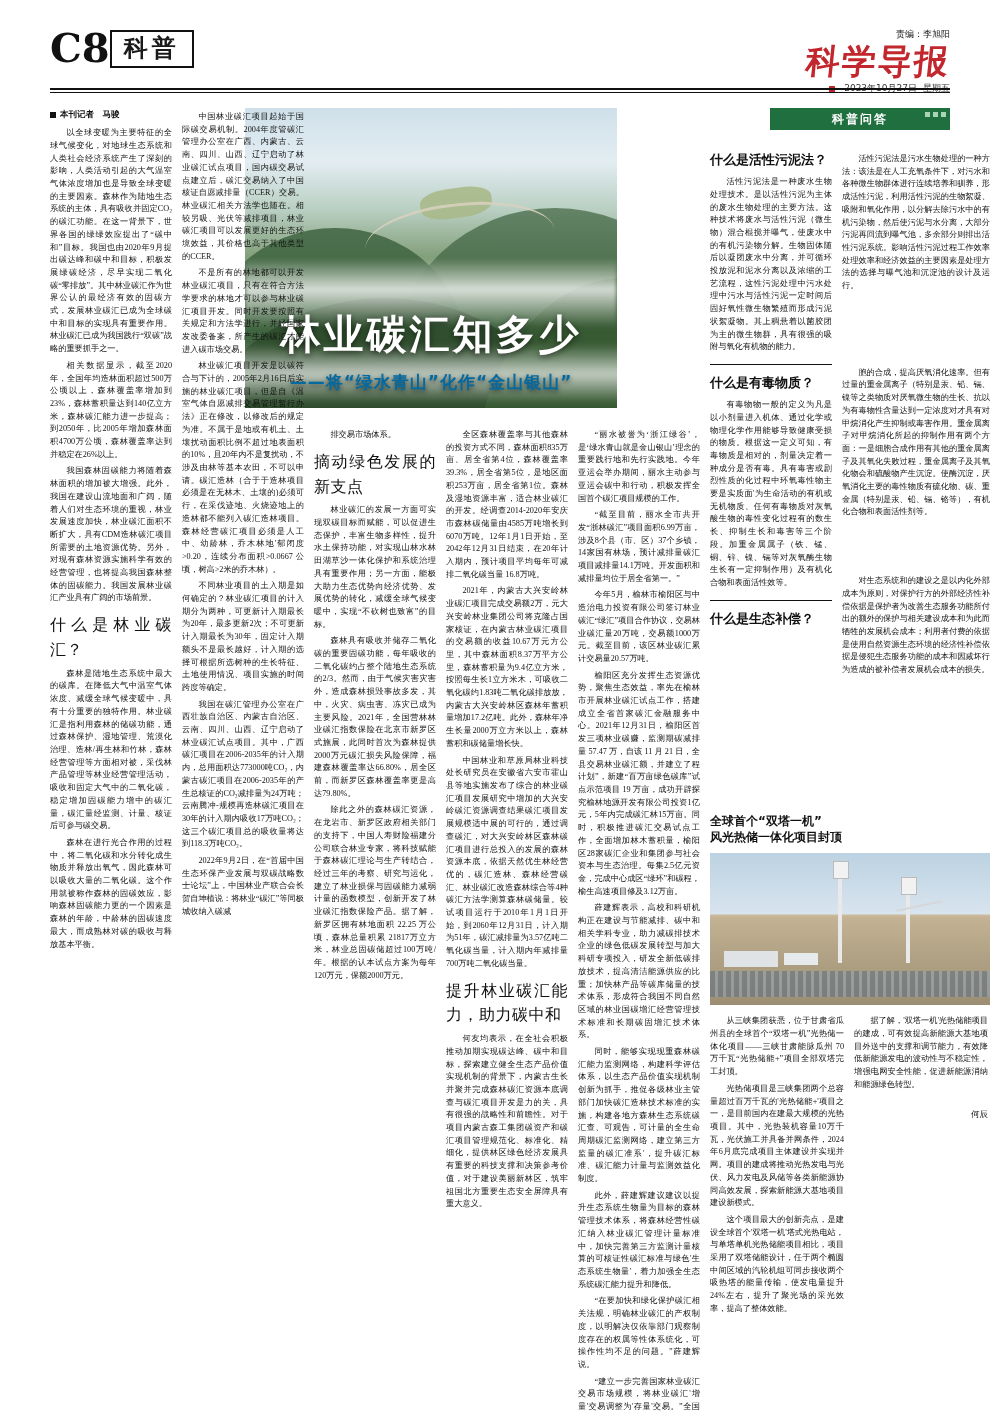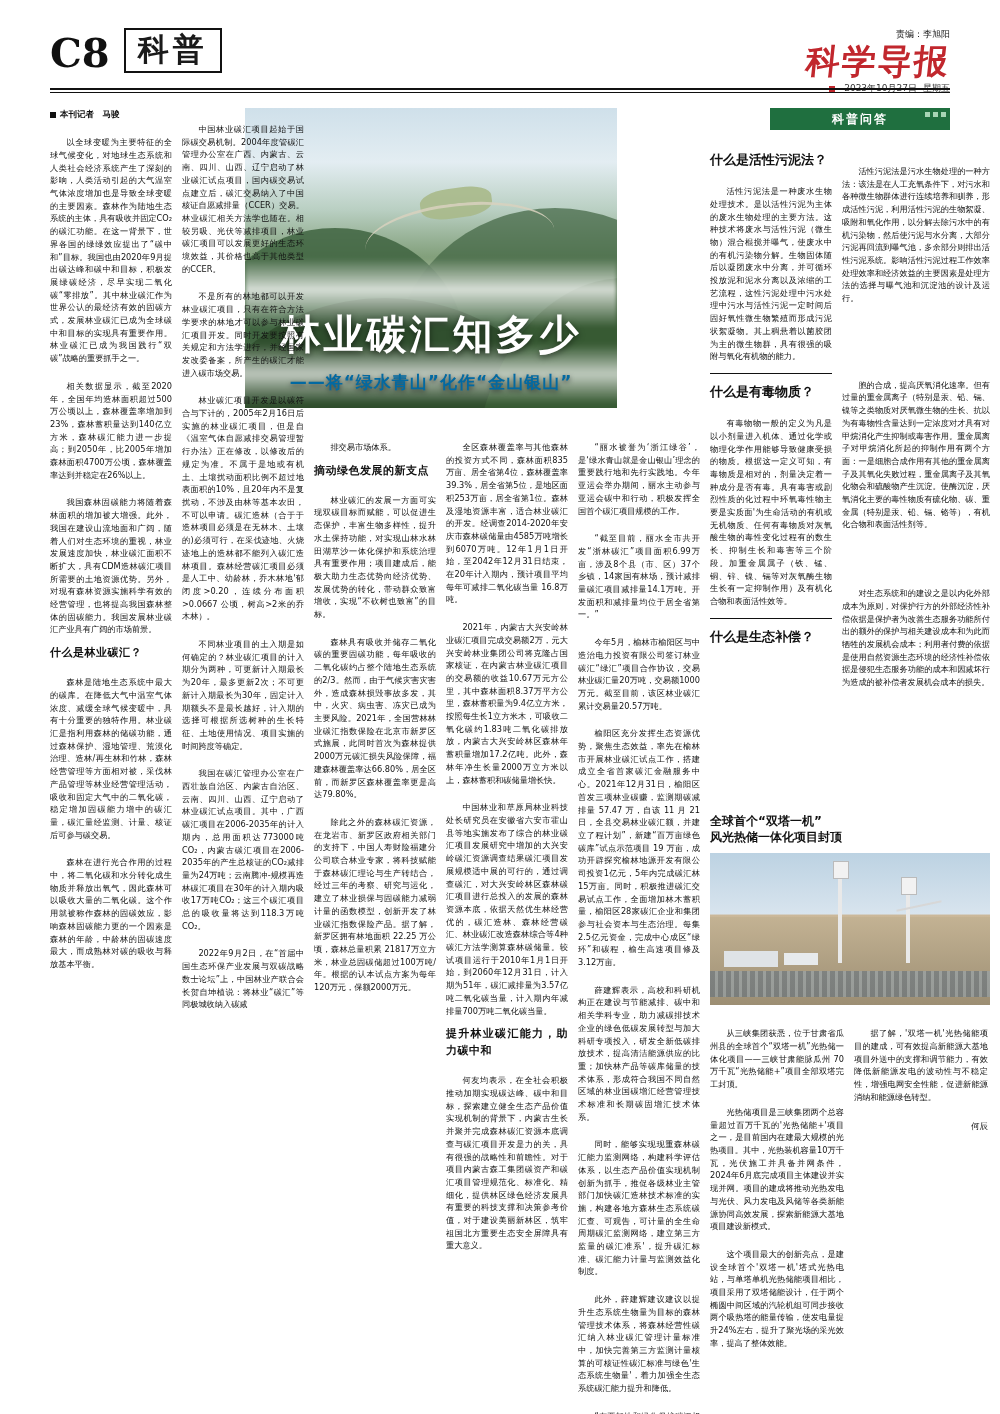--- a/index.html
+++ b/index.html
@@ -8,46 +8,46 @@
     background:#ffffff;
     font-family:"DejaVu Sans","Liberation Sans",sans-serif;
     color:#1a1a1a;
     position:relative;
     overflow:hidden;
   }
   .page{position:relative;width:1000px;height:1414px;box-sizing:border-box;padding:0;}
 
   
   .masthead{position:absolute;left:50px;top:28px;width:900px;height:62px;}
-  .mast-left{position:absolute;left:0;top:0;display:flex;align-items:flex-end;gap:14px;}
+  .mast-left{position:absolute;left:0;top:0;display:flex;align-items:flex-end;}
   .page-no{font-family:"DejaVu Serif","Liberation Serif",serif;font-size:40px;font-weight:700;letter-spacing:0;line-height:1;color:#111;}
-  .section-box{border:2px solid #111;padding:4px 12px 6px 12px;font-size:31px;font-weight:700;line-height:1;letter-spacing:4px;font-family:"DejaVu Sans","Liberation Sans",sans-serif;}
+  .section-box{border:2px solid #111;padding:4px 12px 6px 12px;font-size:24px;font-weight:700;line-height:1;letter-spacing:4px;font-family:"DejaVu Sans","Liberation Sans",sans-serif;}
   .mast-right{position:absolute;right:0;top:0;text-align:right;}
   .paper-name{font-family:"DejaVu Serif","Liberation Serif",serif;font-size:34px;font-weight:700;color:#c1272d;letter-spacing:2px;line-height:1;transform:skewX(-6deg);}
   .mast-meta{font-size:9px;color:#333;margin-top:4px;display:flex;justify-content:flex-end;gap:6px;align-items:center;}
   .mast-meta .sq{display:inline-block;width:6px;height:6px;background:#c1272d;margin-right:3px;}
   .mast-rule{position:absolute;left:0;right:0;top:60px;border-top:2px solid #111;}
   .mast-rule2{position:absolute;left:0;right:0;top:64px;border-top:1px solid #111;}
   .editor-line{font-size:9px;color:#222;text-align:right;margin-bottom:3px;}
 
   
   .body-area{position:absolute;left:50px;top:108px;width:900px;height:1280px;}
   .col{position:absolute;top:0;font-size:8.2px;line-height:1.55;text-align:justify;color:#111;}
-  .col p{margin:15px 0 4px 0;text-indent:2em;}
+  .col p{margin:3px 0 4px 0;text-indent:2em;font-family:Liberation Serif, serif;}
 
   .c1{left:0;width:122px;}
   .c2{left:132px;width:122px;}
   .c3{left:264px;width:122px;}
   .c4{left:396px;width:122px;}
   .c5{left:528px;width:122px;}
 
   .byline{font-size:8.5px;font-weight:700;margin-bottom:6px;color:#111;}
   .byline .sq{display:inline-block;width:6px;height:6px;background:#111;margin-right:4px;vertical-align:middle;}
 
-  .subhead{font-size:11px;font-weight:700;margin:8px 0 5px 0;color:#111;letter-spacing:.5px;}
+  .subhead{font-size:16px;font-weight:400;margin:8px 0 5px 0;color:#111;letter-spacing:.5px;}
 
   
   .hero{position:absolute;left:195px;top:0;width:372px;height:300px;overflow:hidden;border:0;}
   .hero-sky{position:absolute;inset:0;background:linear-gradient(#cfe0ea 0%,#e3edf2 18%,#b9cfc2 34%,#6f8f62 55%,#4c6f4a 75%,#33512f 100%);}
   .hero-mist{position:absolute;left:0;right:0;top:150px;height:70px;background:linear-gradient(rgba(255,255,255,0) 0%,rgba(255,255,255,.78) 45%,rgba(255,255,255,0) 100%);filter:blur(2px);}
   .hero-mist2{position:absolute;left:-20px;right:-20px;top:236px;height:60px;background:linear-gradient(rgba(255,255,255,0) 0%,rgba(255,255,255,.7) 50%,rgba(255,255,255,0) 100%);filter:blur(3px);}
   .ridge{position:absolute;background:#3e6340;border-radius:50% 50% 0 0 / 100% 100% 0 0;opacity:.85;}
   .hero-road{position:absolute;left:120px;top:95px;width:190px;height:70px;border-top:3px solid #d9d2bf;border-radius:50%;transform:rotate(-6deg);opacity:.85;}
   .hero-clearing{position:absolute;left:175px;top:80px;width:72px;height:30px;background:#a9b98a;border-radius:40%;opacity:.9;transform:rotate(-8deg);}
   .hero-title{position:absolute;left:0;right:0;bottom:46px;text-align:center;font-family:"DejaVu Serif","Liberation Serif",serif;font-size:40px;font-weight:700;color:#fff;letter-spacing:3px;text-shadow:0 2px 6px rgba(0,0,0,.55);}
@@ -129,21 +129,21 @@
       <p>不是所有的林地都可以开发林业碳汇项目，只有在符合方法学要求的林地才可以参与林业碳汇项目开发。同时开发要按照有关规定和方法学进行，并经国家发改委备案，所产生的碳汇才能进入碳市场交易。</p>
       <p>林业碳汇项目开发是以碳符合与下计的，2005年2月16日后实施的林业碳汇项目，但是自《温室气体自愿减排交易管理暂行办法》正在修改，以修改后的规定为准。不属于是地或有机土、土壤扰动面积比例不超过地表面积的10%，且20年内不是复扰动，不涉及由林等基本农田，不可以申请。碳汇造林（合于于造林项目必须是在无林木、土壤的)必须可行，在采伐迹地、火烧迹地上的造林都不能列入碳汇造林项目。森林经营碳汇项目必须是人工中、幼龄林，乔木林地'郁闭度&gt;0.20，连续分布面积&gt;0.0667 公顷，树高&gt;2米的乔木林）。</p>
       <p>不同林业项目的土入期是如何确定的？林业碳汇项目的计入期分为两种，可更新计入期最长为20年，最多更新2次；不可更新计入期最长为30年，固定计入期额头不是最长越好，计入期的选择可根据所选树种的生长特征、土地使用情况、项目实施的时间跨度等确定。</p>
       <p>我国在碳汇管理办公室在广西壮族自治区、内蒙古自治区、云南、四川、山西、辽宁启动了林业碳汇试点项目。其中，广西碳汇项目在2006-2035年的计入期内，总用面积达773000吨CO₂，内蒙古碳汇项目在2006-2035年的产生总核证的CO₂减排量为24万吨；云南腾冲-规模再造林碳汇项目在30年的计入期内吸收17万吨CO₂；这三个碳汇项目总的吸收量将达到118.3万吨CO₂。</p>
       <p>2022年9月2日，在“首届中国生态环保产业发展与双碳战略数士论坛”上，中国林业产联合会长贺自坤植说：将林业“碳汇”等同极城收纳入碳减</p>
     </div>
 
     <div class="col c3" style="top:318px;">
       <p>排交易市场体系。</p>
       <div class="subhead">摘动绿色发展的新支点</div>
-      <p>林业碳汇的发展一方面可实现双碳目标而赋能，可以促进生态保护，丰富生物多样性，提升水土保持功能，对实现山林水林田湖草沙一体化保护和系统治理具有重要作用；项目建成后，能极大助力生态优势向经济优势、发展优势的转化，带动群众致富增收，实现“不砍树也致富”的目标。</p>
+      <p>林业碳汇的发展一方面可实现双碳目标而赋能，可以促进生态保护，丰富生物多样性，提升水土保持功能，对实现山林水林田湖草沙一体化保护和系统治理具有重要作用；另一方面，能极大助力生态优势向经济优势、发展优势的转化，减缓全球气候变暖中，实现“不砍树也致富”的目标。</p>
       <p>森林具有吸收并储存二氧化碳的重要固碳功能，每年吸收的二氧化碳约占整个陆地生态系统的2/3。然而，由于气候灾害灾害外，造成森林损毁事故多发，其中，火灾、病虫害、冻灾已成为主要风险。2021年，全国营林林业碳汇指数保险在北京市新罗区式施展，此同时首次为森林提供2000万元碳汇损失风险保障，福建森林覆盖率达66.80%，居全区前，而新罗区森林覆盖率更是高达79.80%。</p>
       <p>除此之外的森林碳汇资源，在龙岩市、新罗区政府相关部门的支持下，中国人寿财险福建分公司联合林业专家，将科技赋能于森林碳汇理论与生产转结合，经过三年的考察、研究与运化，建立了林业损保与固碳能力减弱计量的函数模型，创新开发了林业碳汇指数保险产品。据了解，新罗区拥有林地面积 22.25 万公顷，森林总量积累 21817万立方米，林业总固碳储超过100万吨/年。根据的认本试点方案为每年120万元，保额2000万元。</p>
     </div>
 
     <div class="col c4" style="top:318px;">
       <p>全区森林覆盖率与其他森林的投资方式不同，森林面积835万亩、居全省第4位，森林覆盖率39.3%，居全省第5位，是地区面积253万亩，居全省第1位。森林及湿地资源丰富，适合林业碳汇的开发。经调查2014-2020年安庆市森林碳储量由4585万吨增长到6070万吨。12年1月1日开始，至2042年12月31日结束，在20年计入期内，预计项目平均每年可减排二氧化碳当量 16.8万吨。</p>
       <p>2021年，内蒙古大兴安岭林业碳汇项目完成交易额2万，元大兴安岭林业集团公司将克隆占国家核证，在内蒙古林业碳汇项目的交易额的收益10.67万元方公里，其中森林面积8.37万平方公里，森林蓄积量为9.4亿立方米，按照每生长1立方米木，可吸收二氧化碳约1.83吨二氧化碳排放放，内蒙古大兴安岭林区森林年蓄积量增加17.2亿吨。此外，森林年净生长量2000万立方米以上，森林蓄积和碳储量增长快。</p>
       <p>中国林业和草原局林业科技处长研究员在安徽省六安市霍山县等地实施发布了综合的林业碳汇项目发展研究中增加的大兴安岭碳汇资源调查结果碳汇项目发展规模适中展的可行的，通过调查碳汇，对大兴安岭林区森林碳汇项目进行总投入的发展的森林资源本底，依据天然优生林经营优的，碳汇造林、森林经营碳汇、林业碳汇改造森林综合等4种碳汇方法学测算森林碳储量。较试项目运行于2010年1月1日开始，到2060年12月31日，计入期为51年，碳汇减排量为3.57亿吨二氧化碳当量，计入期内年减排量700万吨二氧化碳当量。</p>
       <div class="subhead">提升林业碳汇能力，助力碳中和</div>
       <p>何友均表示，在全社会积极推动加期实现碳达峰、碳中和目标，探索建立健全生态产品价值实现机制的背景下，内蒙古生长并聚并完成森林碳汇资源本底调查与碳汇项目开发是力的关，具有很强的战略性和前瞻性。对于项目内蒙古森工集团碳资产和碳汇项目管理规范化、标准化、精细化，提供林区绿色经济发展具有重要的科技支撑和决策参考价值，对于建设美丽新林区，筑牢祖国北方重要生态安全屏障具有重大意义。</p>

